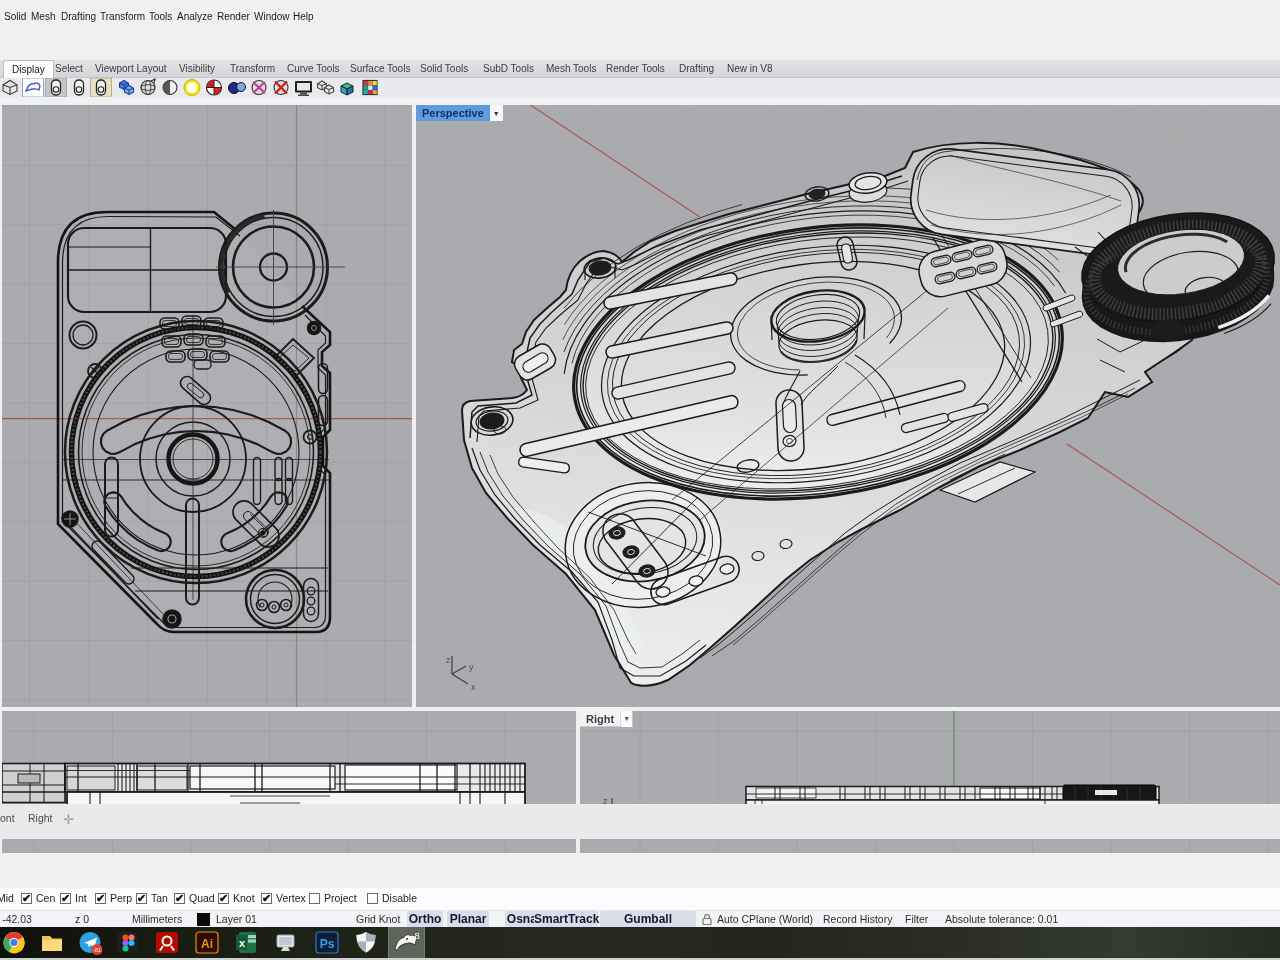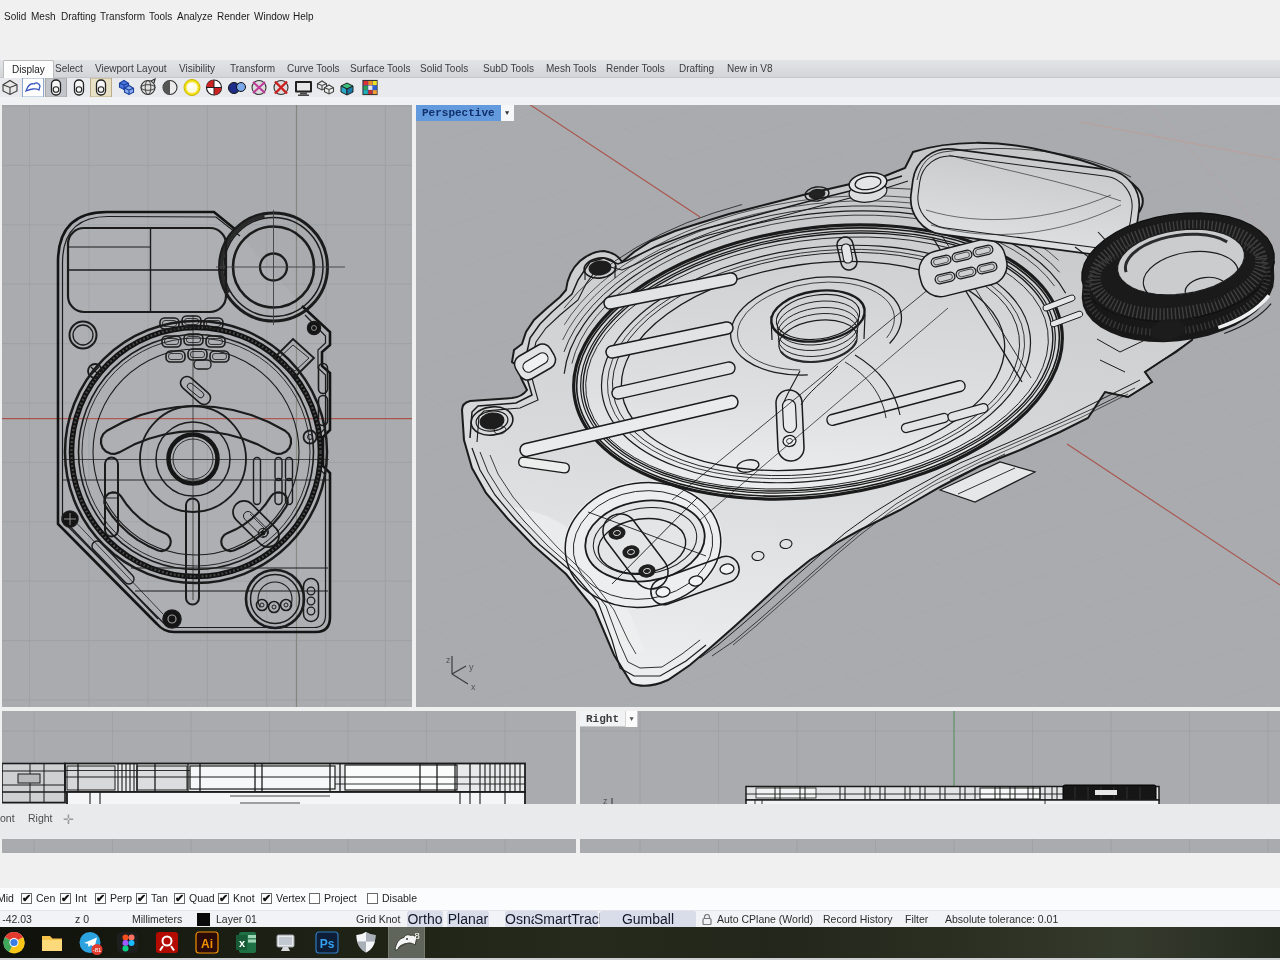--- a/index.html
+++ b/index.html
@@ -22,21 +22,21 @@
 #toolbar { position:absolute; left:0; top:78px; width:1280px; height:19px; background:#e8eaed; }
 #topgap { position:absolute; left:0; top:97px; width:1280px; height:8px; background:#f0f1f3; }
 
 
 .vp { position:absolute; background:#a9abaf; }
 #vpTL { left:2px;   top:105px; width:410px; height:602px; }
 #vpTR { left:416px; top:105px; width:864px; height:602px; }
 #vpBL { left:2px;   top:711px; width:574px; height:142px; }
 #vpBR { left:580px; top:711px; width:700px; height:142px; }
 .vplabel { position:absolute; height:16px; font-size:11px; font-weight:bold;
-  display:flex; align-items:center; z-index:5;font-family:Liberation Mono, monospace; }
+  display:flex; align-items:center; z-index:5; }
 #lblPersp { left:416px; top:105px; background:#639ade; color:#10306b; }
 #lblPersp .txt { padding:0 6px; }
 #lblPersp .arr { width:13px; height:16px; background:#f6f7f8; color:#333;
   font-size:7px; display:flex; align-items:center; justify-content:center; }
 #lblRight { left:580px; top:711px; background:#f2f3f4; color:#3d3d3d;
   border-right:1px solid #c9c9c9; border-bottom:1px solid #c9c9c9; }
 #lblRight .txt { padding:0 6px; }
 #lblRight .arr { width:12px; height:16px; background:#fbfbfb; color:#555;
   border-left:1px solid #d5d5d5; font-size:7px; display:flex; align-items:center; justify-content:center; }
 
@@ -48,21 +48,21 @@
   background:#fbfcfd; font-size:10.5px; color:#1e1e1e; }
 #osnap .cb { position:absolute; top:5px; width:11px; height:11px; background:#fff;
   border:1px solid #6a6a6a; }
 #osnap .cb.c::after { content:"✔"; position:absolute; left:0px; top:-2px;
   font-size:11px; font-weight:bold; color:#111; }
 #osnap .lb { position:absolute; top:4px; }
 #status { position:absolute; left:0; top:910px; width:1280px; height:17px;
   background:#f1f3f6; font-size:10.5px; color:#2e2e2e; border-top:1px solid #e3e5e8; }
 #status .t { position:absolute; top:2px; }
 #status .btn { position:absolute; top:0px; height:17px; line-height:17px;
-  background:#d9ddea; border-radius:2px; font-weight:normal; font-size:14px; color:#14182b;
+  background:#d9ddea; border-radius:2px; font-weight:bold; font-size:12px; color:#14182b;
   text-align:center; }
 #taskbar { position:absolute; left:0; top:927px; width:1280px; height:31px;
   background:linear-gradient(90deg,#0e100a 0%,#181b11 12%,#202417 30%,#262a1c 45%,#23271b 60%,#2a2f22 75%,#343a2c 88%,#262b20 100%); }
 #bottomedge { position:absolute; left:0; top:958px; width:1280px; height:2px; background:#cdd0d3; }
 #rhinobtn { position:absolute; left:388px; top:0px; width:37px; height:31px;
   background:#60655b; border-left:1px solid #757a70; border-right:1px solid #757a70; }
 </style>
 </head>
 <body>
 <div id="page">

